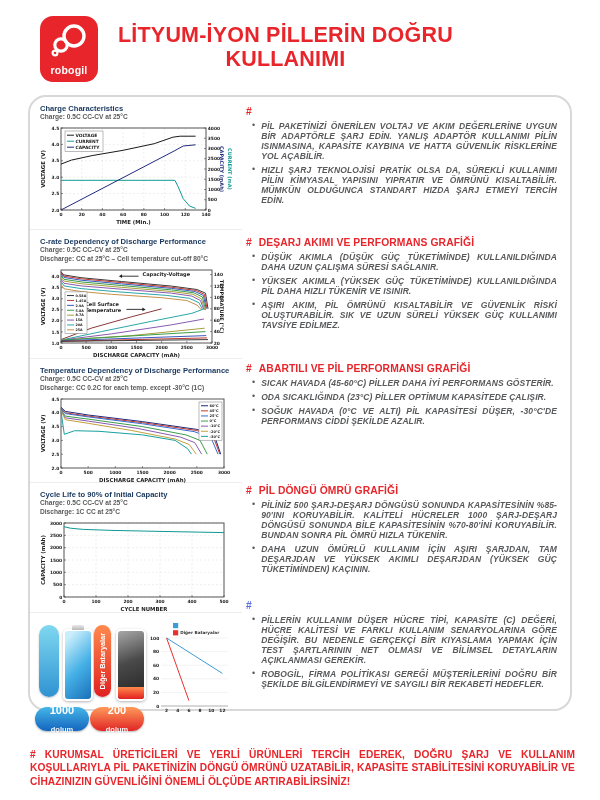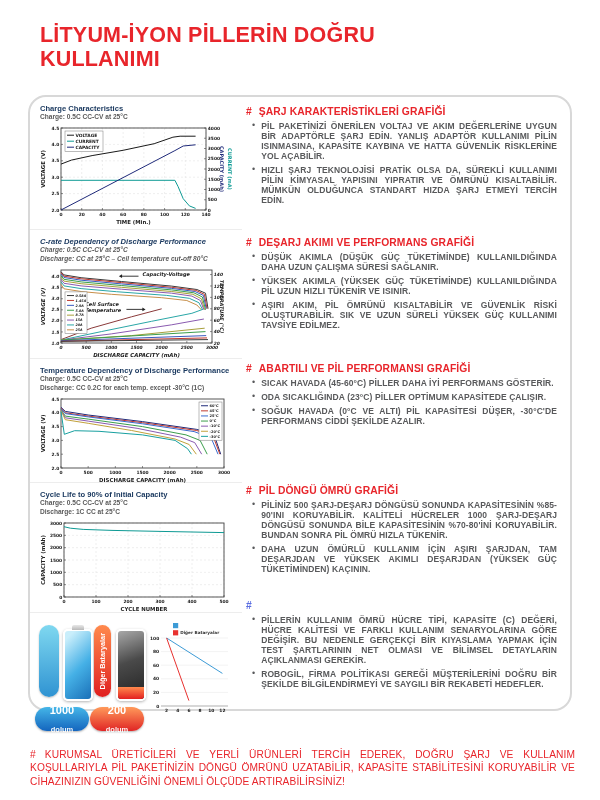--- a/index.html
+++ b/index.html
@@ -6,39 +6,39 @@
   body{
     width:600px;height:800px;position:relative;overflow:hidden;
     background:#ffffff;font-family:"Liberation Sans",sans-serif;
   }
   
   .header{position:absolute;top:16px;left:40px;display:flex;gap:20px;}
   .logo{width:58px;height:66px;background:#e8252b;border-radius:13px;position:relative;flex:0 0 auto;}
   .logo svg{position:absolute;top:6px;left:8px;}
   .logo .logo-word{position:absolute;bottom:6px;width:100%;text-align:center;color:#fff;
     font-size:10.5px;font-weight:bold;letter-spacing:.2px;}
-  .title{color:#e8252b;font-weight:800;font-size:21.5px;line-height:1.12;margin-top:7px;letter-spacing:.2px;}
+  .title{color:#e8252b;font-weight:800;font-size:21.5px;line-height:1.12;margin-top:7px;letter-spacing:.2px;text-align:center;}
   
   .panel{position:absolute;left:28px;top:95px;width:544px;height:616px;
     border:2px solid #d8d8d8;border-radius:18px;display:flex;box-sizing:border-box;background:#fff;}
   .left-col{width:212px;flex:0 0 auto;display:flex;flex-direction:column;}
   .chart-block{border-bottom:1px solid #ededed;padding:7px 6px 0 10px;box-sizing:border-box;}
   .c-title{font-size:7.6px;font-weight:bold;color:#17365d;line-height:1.25;}
   .c-sub{font-size:6.6px;color:#5a5a5a;font-weight:bold;line-height:1.3;}
   .c-mount{margin-top:2px;}
   .battery-block{position:relative;flex:1;border-bottom:none;}
   .right-col{flex:1;padding:9px 13px 0 4px;box-sizing:border-box;}
   
   .section{box-sizing:border-box;}
   .sec-head{display:flex;gap:7px;font-size:10.3px;font-weight:800;letter-spacing:.1px;line-height:1.2;margin-bottom:3px;}
   .sec-head.red{color:#e8252b;}
   .sec-head.blue{color:#5b6ee1;}
   .bullet{display:flex;gap:6px;margin:0 0 4px 6px;}
   .bullet .dot{color:#58595b;font-size:9px;line-height:1.1;}
-  .bullet .btext{flex:1;font-size:8.5px;font-weight:bold;color:#58595b;text-align:justify;line-height:1.18;letter-spacing:.1px;}
+  .bullet .btext{flex:1;font-size:8.5px;font-weight:bold;color:#58595b;text-align:justify;line-height:1.18;letter-spacing:.1px;font-style:italic;}
   
   .pill-blue{position:absolute;left:9px;top:12px;width:20px;height:72px;border-radius:10px;
     background:linear-gradient(180deg,#7fd8f0,#2f93d2);box-shadow:0 1px 2px rgba(0,0,0,.25);}
   .bat{position:absolute;border-radius:5px;border:2px solid #fff;box-shadow:0 1px 3px rgba(0,0,0,.3);}
   .bat-cap{position:absolute;top:-6px;left:50%;transform:translateX(-50%);width:12px;height:5px;
     background:linear-gradient(#e8e8e8,#b8b8b8);border-radius:2px 2px 0 0;}
   .bat-blue{left:33px;top:16px;width:26px;height:68px;background:linear-gradient(135deg,#c9eefb 10%,#45b0e6 55%,#1a70b8);}
   .bat-dark{left:86px;top:16px;width:26px;height:68px;background:linear-gradient(160deg,#a8a8a8,#4a4a4a 45%,#222);overflow:hidden;}
   .bat-low{position:absolute;left:0;right:0;bottom:0;height:17%;background:linear-gradient(#ff8a4d,#e32020);}
   .pill-red{position:absolute;left:64px;top:12px;width:17px;height:72px;border-radius:9px;
@@ -46,28 +46,36 @@
     display:flex;align-items:center;justify-content:center;}
   .pill-red span{writing-mode:vertical-rl;transform:rotate(180deg);color:#fff;font-weight:800;font-size:7.3px;white-space:nowrap;}
   .badge{position:absolute;top:94px;width:54px;height:24px;border-radius:13px;color:#fff;text-align:center;
     font-weight:800;box-shadow:0 1px 2px rgba(0,0,0,.3);display:flex;flex-direction:column;justify-content:center;}
   .badge .num{font-size:11px;line-height:1;}
   .badge .unit{font-size:7.5px;line-height:1;margin-top:10px;opacity:.95;}
   .badge-blue{left:5px;background:linear-gradient(180deg,#45b6e8,#1465be);}
   .badge-red{left:60px;background:linear-gradient(180deg,#ff9a5a,#e02525);}
   #chart4{position:absolute;left:118px;top:8px;}
   
-  .footer{position:absolute;left:30px;width:545px;top:748px;color:#e8252b;font-weight:400;
+  .footer{position:absolute;left:30px;width:545px;top:748px;color:#e8252b;font-weight:700;
     font-size:10.2px;line-height:1.32;text-align:justify;letter-spacing:.1px;}
   .footer .hash{margin-right:9px;}
 </style>
 </head>
 <body>
 
 <div class="header">
+  <div class="logo">
+    <svg width="42" height="36" viewBox="0 0 42 36">
+      <circle cx="26" cy="14" r="10" fill="none" stroke="#ffffff" stroke-width="3.4"></circle>
+      <circle cx="13" cy="23" r="6.2" fill="none" stroke="#ffffff" stroke-width="3.2"></circle>
+      <circle cx="7" cy="31" r="2.4" fill="none" stroke="#ffffff" stroke-width="2.2"></circle>
+    </svg>
+    <div class="logo-word">robogil</div>
+  </div>
   <div class="title">
     <div>LİTYUM-İYON PİLLERİN DOĞRU</div>
     <div>KULLANIMI</div>
   </div>
 </div>
 
 <div class="panel">
 
   <div class="left-col">
 
@@ -146,21 +154,21 @@
             <rect x="25" y="7" width="38" height="20.5" fill="#fff" stroke="#777" stroke-width="0.5"></rect>
             <line x1="27" y1="11.2" x2="34" y2="11.2" stroke="#1a1a1a" stroke-width="1"></line>
             <text x="35.5" y="12.872" font-size="4.4" text-anchor="start" fill="#222" font-weight="bold">VOLTAGE</text>
             <line x1="27" y1="17.2" x2="34" y2="17.2" stroke="#0e9a94" stroke-width="1"></line>
             <text x="35.5" y="18.872" font-size="4.4" text-anchor="start" fill="#222" font-weight="bold">CURRENT</text>
             <line x1="27" y1="23.2" x2="34" y2="23.2" stroke="#1f2a7a" stroke-width="1"></line>
             <text x="35.5" y="24.872" font-size="4.4" text-anchor="start" fill="#222" font-weight="bold">CAPACITY</text>
           </svg></div>
     </div>
 
-    <div class="chart-block" style="height:129px;font-style:italic;">
+    <div class="chart-block" style="height:129px;">
       <div class="c-title">C-rate Dependency of Discharge Performance</div>
       <div class="c-sub">Charge: 0.5C CC-CV at 25°C</div>
       <div class="c-sub">Discharge: CC at 25°C – Cell temperature cut-off 80°C</div>
       <div class="c-mount" id="chart1"><svg width="192" height="92" viewBox="0 0 192 92" font-family="&quot;DejaVu Sans&quot;,sans-serif">
             <rect x="21" y="4" width="151" height="73" fill="none" stroke="#444" stroke-width="0.9"></rect>
             <line x1="21" y1="77" x2="21" y2="75" stroke="#444" stroke-width="0.6"></line>
             <line x1="46.166666666666664" y1="77" x2="46.166666666666664" y2="75" stroke="#444" stroke-width="0.6"></line>
             <line x1="71.33333333333333" y1="77" x2="71.33333333333333" y2="75" stroke="#444" stroke-width="0.6"></line>
             <line x1="96.5" y1="77" x2="96.5" y2="75" stroke="#444" stroke-width="0.6"></line>
             <line x1="121.66666666666666" y1="77" x2="121.66666666666666" y2="75" stroke="#444" stroke-width="0.6"></line>
@@ -405,21 +413,20 @@
             <text x="32.2" y="13.399999999999999" font-size="4.2" text-anchor="start" fill="#333" font-weight="bold">Diğer Bataryalar</text>
           </svg></div>
     </div>
   </div>
 
   <div class="right-col">
 
     <div class="section" style="min-height:131px;">
       <div class="sec-head red">
         <span>#</span>
-        <span>ŞARJ KARAKTERİSTİKLERİ GRAFİĞİ</span>
       </div>
       <div class="bullet">
         <span class="dot">•</span>
         <span class="btext">PİL PAKETİNİZİ ÖNERİLEN VOLTAJ VE AKIM DEĞERLERİNE UYGUN BİR ADAPTÖRLE ŞARJ EDİN. YANLIŞ ADAPTÖR KULLANIMI PİLİN ISINMASINA, KAPASİTE KAYBINA VE HATTA GÜVENLİK RİSKLERİNE YOL AÇABİLİR.</span>
       </div>
       <div class="bullet">
         <span class="dot">•</span>
         <span class="btext">HIZLI ŞARJ TEKNOLOJİSİ PRATİK OLSA DA, SÜREKLİ KULLANIMI PİLİN KİMYASAL YAPISINI YIPRATIR VE ÖMRÜNÜ KISALTABİLİR. MÜMKÜN OLDUĞUNCA STANDART HIZDA ŞARJ ETMEYİ TERCİH EDİN.</span>
       </div>
     </div>
@@ -428,21 +435,21 @@
       <div class="sec-head red">
         <span>#</span>
         <span>DEŞARJ AKIMI VE PERFORMANS GRAFİĞİ</span>
       </div>
       <div class="bullet">
         <span class="dot">•</span>
         <span class="btext">DÜŞÜK AKIMLA (DÜŞÜK GÜÇ TÜKETİMİNDE) KULLANILDIĞINDA DAHA UZUN ÇALIŞMA SÜRESİ SAĞLANIR.</span>
       </div>
       <div class="bullet">
         <span class="dot">•</span>
-        <span class="btext">YÜKSEK AKIMLA (YÜKSEK GÜÇ TÜKETİMİNDE) KULLANILDIĞINDA PİL UZUN HIZLI TÜKENİR VE ISINIR.</span>
+        <span class="btext">YÜKSEK AKIMLA (YÜKSEK GÜÇ TÜKETİMİNDE) KULLANILDIĞINDA PİL DAHA HIZLI TÜKENİR VE ISINIR.</span>
       </div>
       <div class="bullet">
         <span class="dot">•</span>
         <span class="btext">AŞIRI AKIM, PİL ÖMRÜNÜ KISALTABİLİR VE GÜVENLİK RİSKİ OLUŞTURABİLİR. SIK VE UZUN SÜRELİ YÜKSEK GÜÇ KULLANIMI TAVSİYE EDİLMEZ.</span>
       </div>
     </div>
 
     <div class="section" style="min-height:122px;">
       <div class="sec-head red">
         <span>#</span>
@@ -476,21 +483,21 @@
         <span class="btext">DAHA UZUN ÖMÜRLÜ KULLANIM İÇİN AŞIRI ŞARJDAN, TAM DEŞARJDAN VE YÜKSEK AKIMLI DEŞARJDAN (YÜKSEK GÜÇ TÜKETİMİNDEN) KAÇININ.</span>
       </div>
     </div>
 
     <div class="section">
       <div class="sec-head blue">
         <span>#</span>
       </div>
       <div class="bullet">
         <span class="dot">•</span>
-        <span class="btext">PİLLERİN KULLANIM ÖMRÜ HÜCRE TİPİ, KAPASİTE (C) DEĞERİ, HÜCRE KALİTESİ VE FARKLI KULLANIM SENARYOLARINA GÖRE DEĞİŞİR. BU NEDENLE GERÇEKÇİ BİR KIYASLAMA YAPMAK İÇİN TEST ŞARTLARININ NET OLMASI VE BİLİMSEL DETAYLARIN AÇIKLANMASI GEREKİR.</span>
+        <span class="btext">PİLLERİN KULLANIM DÜŞER HÜCRE TİPİ, KAPASİTE (C) DEĞERİ, HÜCRE KALİTESİ VE FARKLI KULLANIM SENARYOLARINA GÖRE DEĞİŞİR. BU NEDENLE GERÇEKÇİ BİR KIYASLAMA YAPMAK İÇİN TEST ŞARTLARININ NET OLMASI VE BİLİMSEL DETAYLARIN AÇIKLANMASI GEREKİR.</span>
       </div>
       <div class="bullet">
         <span class="dot">•</span>
         <span class="btext">ROBOGİL, FİRMA POLİTİKASI GEREĞİ MÜŞTERİLERİNİ DOĞRU BİR ŞEKİLDE BİLGİLENDİRMEYİ VE SAYGILI BİR REKABETİ HEDEFLER.</span>
       </div>
     </div>
 
   </div>
 </div>
 

